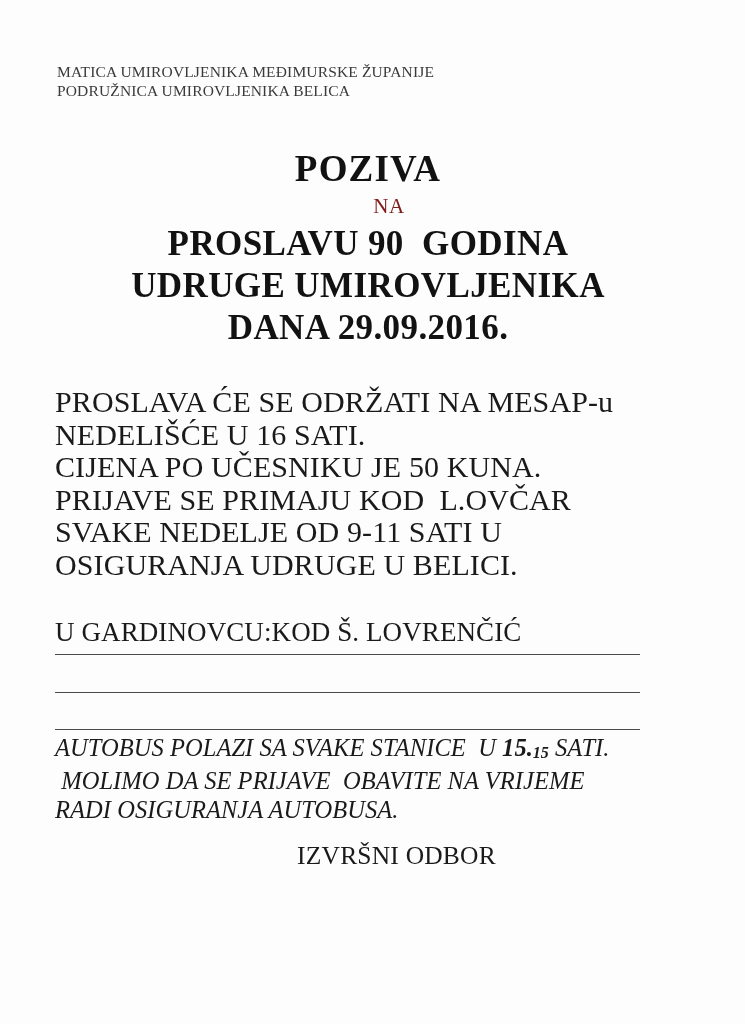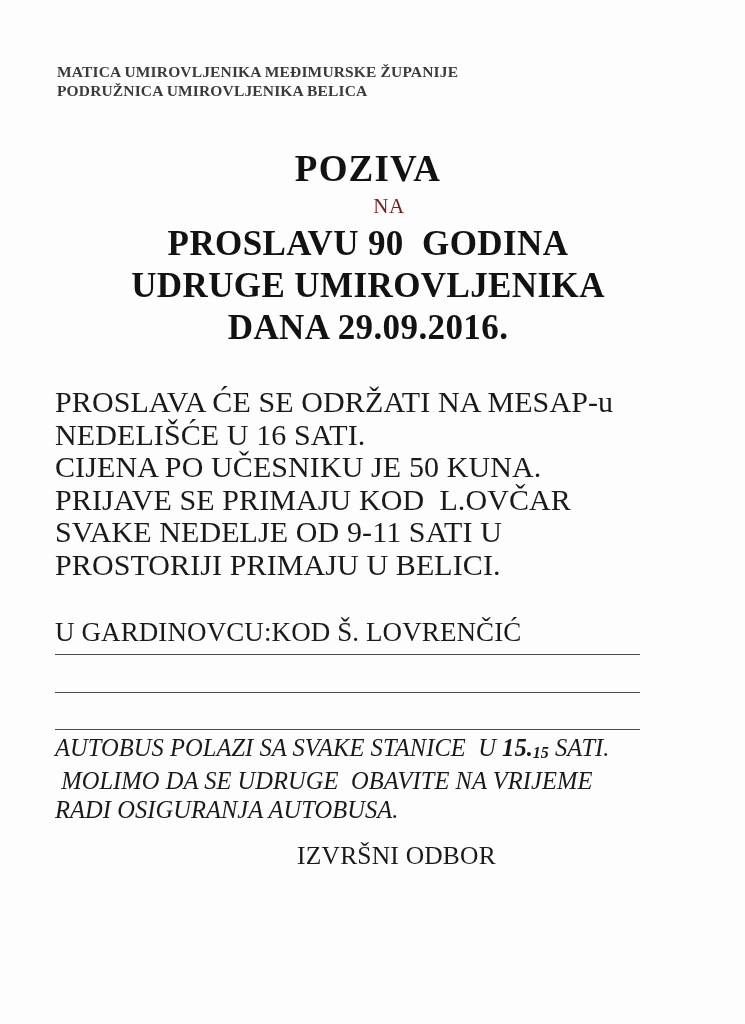--- a/index.html
+++ b/index.html
@@ -27,21 +27,21 @@
   
   .org-header {
     position: absolute;
     left: 57px;
     top: 62px;
     width: 620px;
     font-size: 15.5px;
     line-height: 19px;
     letter-spacing: 0.15px;
     color: #3a3a3a;
-    font-weight: 700;
+    font-weight: 400;
   }
   .org-header div {
     white-space: pre;
   }
 
   
   .title-block {
     position: absolute;
     left: 12px;
     top: 148px;
@@ -171,29 +171,29 @@
     <div class="title-big">UDRUGE UMIROVLJENIKA</div>
     <div class="title-big">DANA 29.09.2016.</div>
   </div>
 
   <div class="body-block">
     <div class="body-line">PROSLAVA ĆE SE ODRŽATI NA MESAP-u</div>
     <div class="body-line">NEDELIŠĆE U 16 SATI.</div>
     <div class="body-line">CIJENA PO UČESNIKU JE 50 KUNA.</div>
     <div class="body-line">PRIJAVE SE PRIMAJU KOD  L.OVČAR</div>
     <div class="body-line">SVAKE NEDELJE OD 9-11 SATI U</div>
-    <div class="body-line">PROSTORIJI PRIMAJU U BELICI.</div>
+    <div class="body-line">OSIGURANJA UDRUGE U BELICI.</div>
   </div>
 
   <div class="location-line">U GARDINOVCU:KOD Š. LOVRENČIĆ</div>
   <div class="rule rule-1"></div>
   <div class="rule rule-2"></div>
   <div class="rule rule-3"></div>
 
   <div class="bus-block">
     <div class="bus-line"><span>AUTOBUS POLAZI SA SVAKE STANICE  U </span><b>15.</b><b class="time-minutes">15</b><span> SATI.</span></div>
-    <div class="bus-line"> MOLIMO DA SE UDRUGE  OBAVITE NA VRIJEME</div>
+    <div class="bus-line"> MOLIMO DA SE PRIJAVE  OBAVITE NA VRIJEME</div>
     <div class="bus-line">RADI OSIGURANJA AUTOBUSA.</div>
   </div>
 
   <div class="signature">IZVRŠNI ODBOR</div>
 
 </div>
 
 </body></html>

